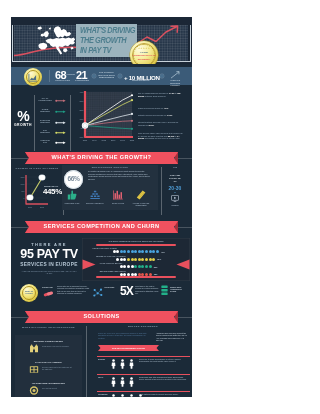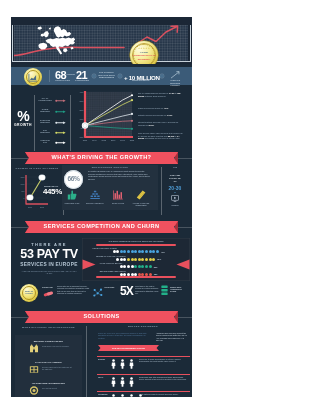--- a/index.html
+++ b/index.html
@@ -108,20 +108,25 @@
     <path d="M22.8,20.4 L24.8,21.4 L26.4,24.6 L28.2,27.4 L26.4,28.4 L24.6,25.6 L22.4,22.8 Z"></path>
 
     <path d="M29.6,22.6 L32.4,22.2 L33.6,24.8 L31.2,26.4 L29.0,25.0 Z"></path>
 
     <path d="M4.0,1.2 L7.0,0.6 L8.0,2.6 L5.8,3.8 L3.6,3.0 Z"></path>
 
     <path d="M15.2,2.0 L17.0,1.6 L16.6,3.4 L14.8,3.2 Z"></path>
     <path d="M36.4,21.4 L38.8,21.0 L39.6,22.8 L37.2,23.4 Z"></path>
    </g>
   </svg>
+  <div id="titlebox">
+   <div>WHAT'S DRIVING</div>
+   <div>THE GROWTH</div>
+   <div>IN PAY TV</div>
+  </div>
   <div id="badge">
    <div class="bcirc"></div>
    <div class="bring"></div>
    <div class="bring2"></div>
    <div class="stars">★★★★★</div>
    <div class="btxt">
      <div>A LOOK</div>
      <div class="r">AT EUROPEAN PAY TV</div>
      <div class="r">EFFICIENCY</div>
    </div>
@@ -356,21 +361,21 @@
  <div class="micro" style="left:153px;top:187px;width:22px;font-size:1.7px">SOURCE</div>
 
  <div class="bline" style="left:0;top:209.5px;width:181px"></div>
  <div class="bfold l" style="left:14px;top:204px"></div>
  <div class="bfold r2" style="left:163.5px;top:204px"></div>
  <div class="banner r" style="top:204px">SERVICES COMPETITION AND CHURN</div>
 
  <div style="position:absolute;left:2px;top:225px;width:72px;text-align:center;font-size:4px;
       font-weight:bold;color:#b5c6d4;letter-spacing:1.4px">THERE ARE</div>
  <div style="position:absolute;left:2px;top:230px;width:72px;text-align:center;font-size:12.5px;
-      font-weight:bold;color:#ffffff;letter-spacing:-.3px;line-height:14px">53 PAY TV</div>
+      font-weight:bold;color:#ffffff;letter-spacing:-.3px;line-height:14px">95 PAY TV</div>
  <div style="position:absolute;left:2px;top:245px;width:72px;text-align:center;font-size:4.8px;
       font-weight:bold;color:#b5c6d4;letter-spacing:.3px">SERVICES IN EUROPE</div>
  <div style="position:absolute;left:10px;top:253px;width:56px;text-align:center;font-size:1.85px;
       color:#7e92a6;line-height:2.4px">AVERAGE COMPETITION MEANS CHURN RATES ARE AS HIGH AS 35%</div>
 
  <div class="panel" style="left:71px;top:221px;width:108px;height:43px;background:#1d2835;
       box-shadow:inset 0 0 0 .5px rgba(255,255,255,.09)"></div>
  <div class="micro" style="left:75px;top:223px;width:100px;font-size:1.85px;color:#9cadbd">THE MOST COMMON REASONS FOR SWITCHING PROVIDERS</div>
  <div style="position:absolute;left:85px;top:227px;width:80px;height:2px;background:#e8505d;border-radius:1px"></div>
  <div id="churnrows">

